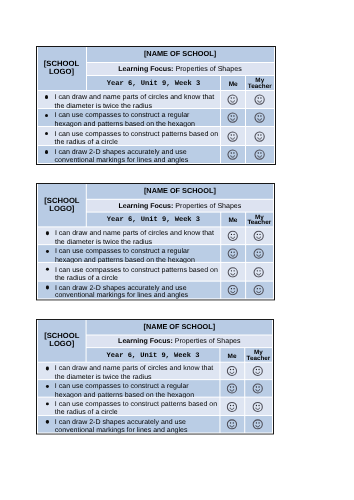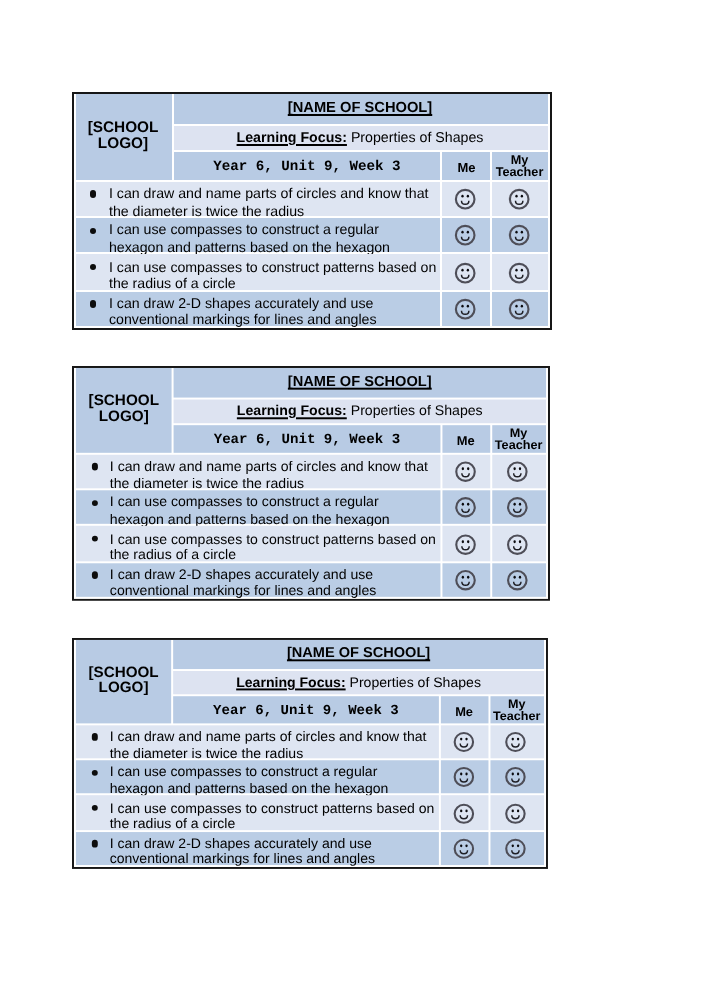--- a/index.html
+++ b/index.html
@@ -15,26 +15,26 @@
   .card table{border-collapse:separate;border-spacing:1.2px;width:100%;
               table-layout:fixed;background:#ffffff;position:relative;
               top:-1.2px;margin-bottom:-1.2px;}
   .card td{padding:0;vertical-align:middle;}
 
   
   .logo{background:#b8cbe4;text-align:center;font-weight:bold;
         font-size:7.68px;line-height:8.75px;color:#000000;}
   .hdr-dark{background:#b8cbe4;text-align:center;font-weight:bold;font-size:7.1px;color:#000000;}
   .hdr-light{background:#dde3f1;text-align:center;font-size:7.1px;color:#000000;}
-  .hdr-light b{font-weight:bold;text-decoration:underline;}
+  .hdr-light b{font-weight:bold;}
   .h1{height:15.2px;}
   .h2{height:11.6px;}
   .h3{height:14.2px;}
   .schoolname{font-size:7.35px;}
-  .shift-up{position:relative;top:-0.8px;text-decoration:underline;}
+  .shift-up{position:relative;top:-0.8px;}
   .shift-dn{position:relative;top:0.9px;font-family:Liberation Mono, monospace;}
   .teach{font-size:6.35px;position:relative;}
   .tbox{position:absolute;left:0;right:0;top:2.2px;line-height:6.1px;}
   .mecol{font-size:6.5px;position:relative;}
   .mecol span{position:relative;top:1.6px;}
 
   
   .row-light{background:#dee5f2;}
   .row-dark{background:#bacde5;}
   .objrow td{height:17.3px;}

